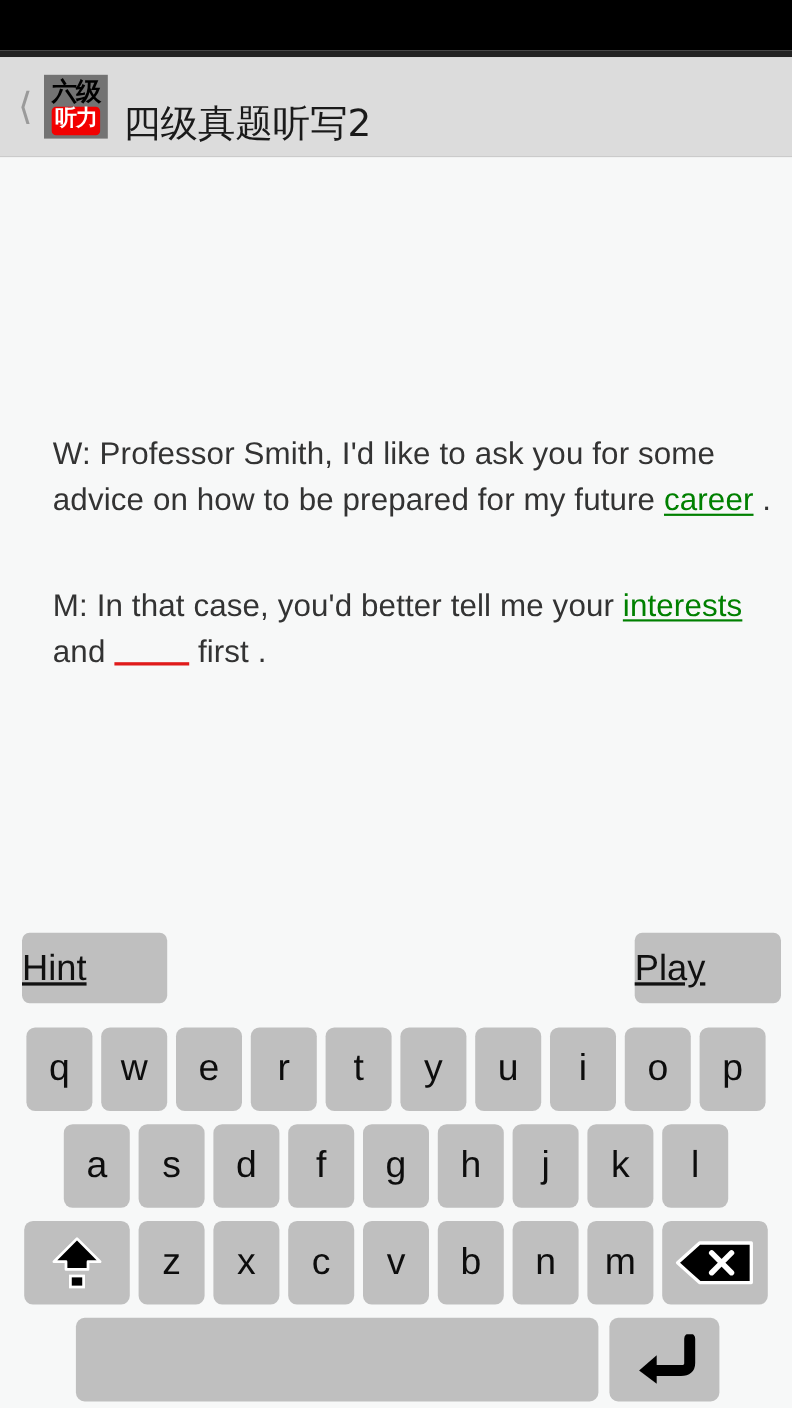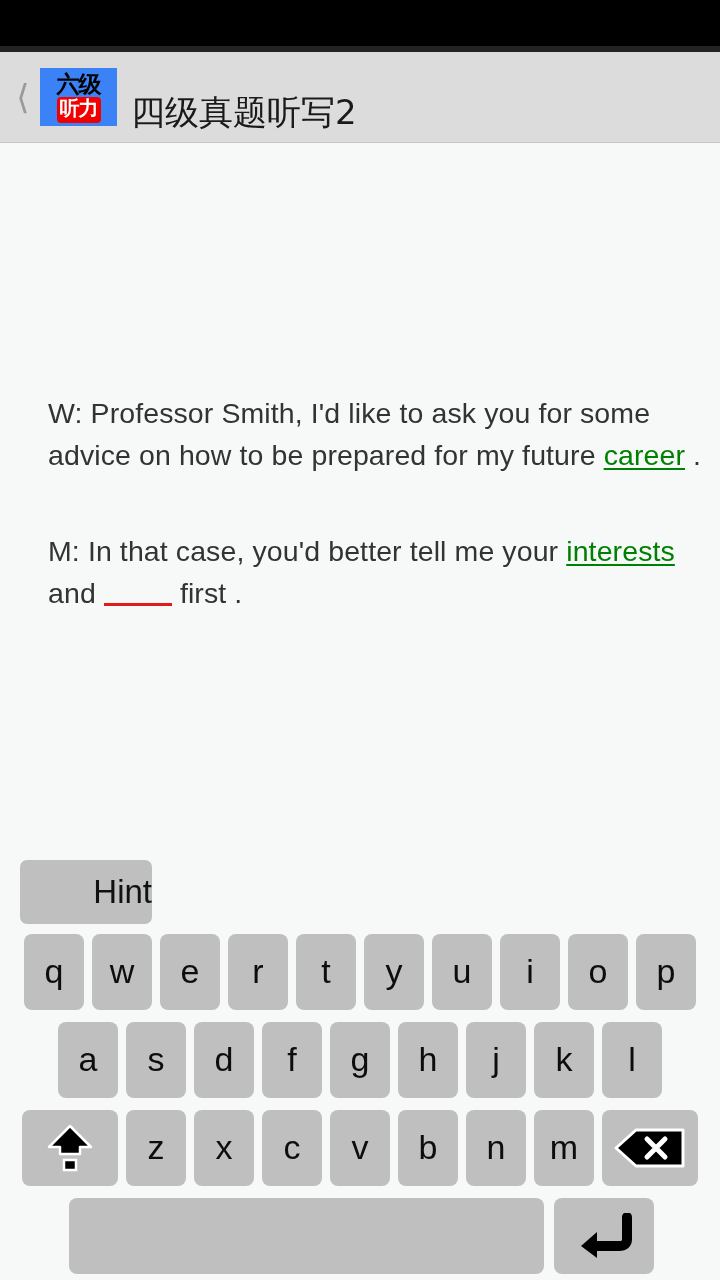--- a/index.html
+++ b/index.html
@@ -45,23 +45,23 @@
   .back-chevron {
     width: 34px;
     margin-left: 6px;
     font-size: 34px;
     line-height: 34px;
     color: #9a9a9a;
     text-align: center;
     font-family: "DejaVu Sans", sans-serif;
   }
   .app-icon {
-    width: 77px;
+    width: 58px;
     height: 58px;
-    background: #3b82f6;
+    background: #737373;
     display: flex;
     flex-direction: column;
     align-items: center;
     justify-content: center;
     flex: none;
   }
   .app-icon .line1 {
     font-family: "DejaVu Sans", sans-serif;
     font-size: 23px;
     line-height: 25px;
@@ -123,29 +123,30 @@
 
   
   .action-bar {
     position: absolute;
     top: 848px; left: 0;
     width: 720px;
     height: 64px;
   }
   .akey {
     position: absolute;
-    top: 12px;
+    top: 0;
     height: 64px;
     background: #bfbfbf;
     border-radius: 7px;
     display: flex;
     align-items: center;
-    justify-content: flex-end;
+    justify-content: flex-start;
     font-size: 33px;
     color: #111111;
+    text-decoration: underline;
   }
   .akey-hint { left: 20px; width: 132px; }
   .akey-word { left: 164px; width: 400px; border-radius: 3px; font-size: 34px; }
   .akey-play { left: 577px; width: 133px; }
 
   
   .keyboard {
     position: absolute;
     top: 925px; left: 0;
     width: 720px;
@@ -209,20 +210,23 @@
 
   <div class="para para-2">
     <span>M: In that case, you'd better tell me your </span><span class="filled">interests</span><span> and </span><span class="blank"></span><span> first .</span>
   </div>
 
 </div>
 
 <div class="action-bar">
   <div class="akey akey-hint">
     <span>Hint</span>
+  </div>
+  <div class="akey akey-play">
+    <span>Play</span>
   </div>
 </div>
 
 <div class="keyboard">
 
   <div class="krow krow-1">
     <div class="key">q</div>
     <div class="key">w</div>
     <div class="key">e</div>
     <div class="key">r</div>

